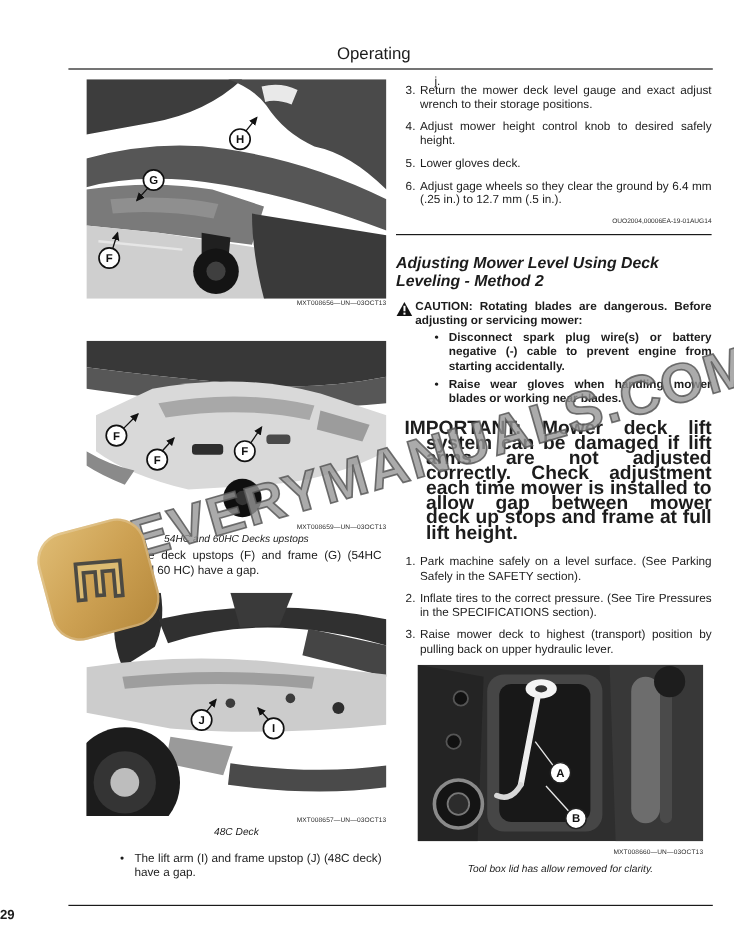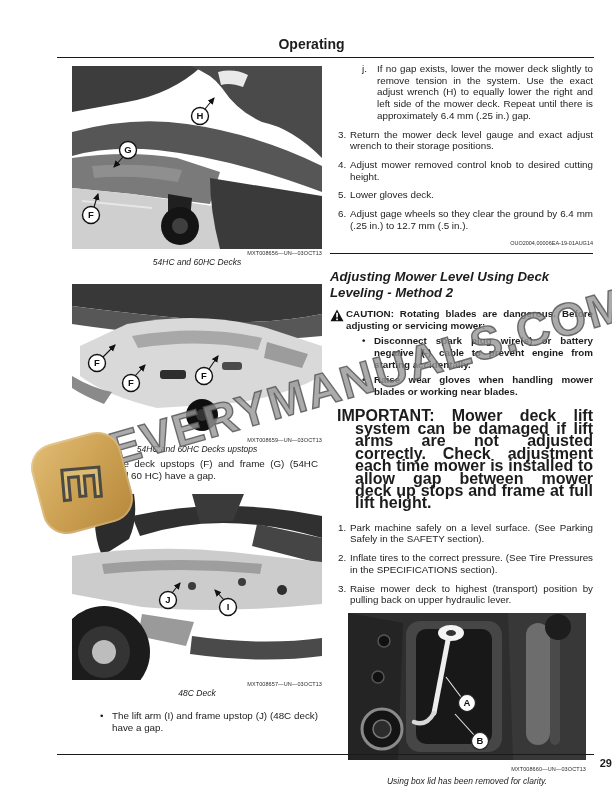--- a/index.html
+++ b/index.html
@@ -3,25 +3,25 @@
 <meta charset="utf-8">
 <style>
   html,body { margin:0; padding:0; background:#ffffff; }
   .page {
     position:relative; width:612px; height:792px; margin:0 auto;
     background:#ffffff; overflow:hidden;
     font-family:"Liberation Sans", sans-serif; color:#1c1c1c;
   }
   
   .header-title { position:absolute; top:36px; left:11px; right:0; text-align:center;
-    font-size:14px; font-weight:bold; }
+    font-size:14px; font-weight:normal; }
   .hrule { position:absolute; left:57px; width:537px; border-top:1.4px solid #1a1a1a; height:0; }
   .header-rule { top:57px; }
   .footer-rule { top:754px; }
-  .page-num { position:absolute; top:757px; left:0; right:0; text-align:right;
+  .page-num { position:absolute; top:757px; left:0; right:0; text-align:left;
     font-size:11px; font-weight:bold; }
 
   
   .fig { position:absolute; left:72px; width:250px; }
   .fig svg { display:block; }
   .fig-code, .fig4-code { font-size:5.5px; color:#2b2b2b; text-align:right; margin-top:1px; letter-spacing:.1px; }
   .fig-caption, .fig4-caption { font-size:8.5px; font-style:italic; text-align:center; margin-top:1px; color:#1c1c1c; }
 
   
   .lbullet { position:absolute; left:100px; width:218px; font-size:9.8px; line-height:11.6px; }
@@ -101,21 +101,20 @@
         <circle cx="56" cy="84" r="8.5" fill="#fff" stroke="#111" stroke-width="1.4"></circle>
         <text x="56" y="87.4" text-anchor="middle" font-size="9.5" font-weight="bold" fill="#111">G</text>
       </g>
       <g>
         <line x1="22" y1="141" x2="26" y2="128" stroke="#111" stroke-width="1.1" marker-end="url(#ah1)"></line>
         <circle cx="19" cy="149" r="8.5" fill="#fff" stroke="#111" stroke-width="1.4"></circle>
         <text x="19" y="152.4" text-anchor="middle" font-size="9.5" font-weight="bold" fill="#111">F</text>
       </g>
     </svg>
     <div class="fig-code">MXT008656—UN—03OCT13</div>
-    <div class="fig-caption">54HC and 60HC Decks</div>
   </div>
 
   <div class="fig" style="top:284px;">
     <svg width="250" height="152" viewBox="0 0 250 152">
       <defs>
           <marker id="ah2" markerWidth="7" markerHeight="7" refX="5.5" refY="3" orient="auto">
             <path d="M0,0 L6.5,3 L0,6 Z" fill="#111"></path>
           </marker>
         </defs>
       <rect width="250" height="152" fill="#ffffff"></rect>
@@ -193,29 +192,28 @@
 
   <div class="lbullet" style="top:710px;">
     <span class="bm">•</span>
     <span class="bt">The lift arm (I) and frame upstop (J) (48C deck) have a gap.</span>
   </div>
 
   <div class="rc">
 
     <div class="li sub">
       <span class="marker">j.</span>
-      <span class="txt">If no gap exists, lower the mower deck slightly to remove tension in the system. Use the exact adjust wrench (H) to equally lower the right and left side of the mower deck. Repeat until there is approximately 6.4 mm (.25 in.) gap.</span>
     </div>
     <div class="li">
       <span class="marker">3.</span>
       <span class="txt">Return the mower deck level gauge and exact adjust wrench to their storage positions.</span>
     </div>
     <div class="li">
       <span class="marker">4.</span>
-      <span class="txt">Adjust mower removed control knob to desired cutting height.</span>
+      <span class="txt">Adjust mower height control knob to desired safely height.</span>
     </div>
     <div class="li">
       <span class="marker">5.</span>
       <span class="txt">Lower gloves deck.</span>
     </div>
     <div class="li">
       <span class="marker">6.</span>
       <span class="txt">Adjust gage wheels so they clear the ground by 6.4 mm (.25 in.) to 12.7 mm (.5 in.).</span>
     </div>
 
@@ -283,21 +281,21 @@
           <circle cx="119" cy="90" r="8.5" fill="#fff" stroke="#222" stroke-width="1.2"></circle>
           <text x="119" y="93.4" text-anchor="middle" font-size="9.5" font-weight="bold" fill="#111">A</text>
         </g>
         <g>
           <line x1="126" y1="122" x2="107" y2="101" stroke="#e8e8e8" stroke-width="1.1"></line>
           <circle cx="132" cy="128" r="8.5" fill="#fff" stroke="#222" stroke-width="1.2"></circle>
           <text x="132" y="131.4" text-anchor="middle" font-size="9.5" font-weight="bold" fill="#111">B</text>
         </g>
       </svg>
       <div class="fig4-code">MXT008660—UN—03OCT13</div>
-      <div class="fig4-caption">Using box lid has been removed for clarity.</div>
+      <div class="fig4-caption">Tool box lid has allow removed for clarity.</div>
     </div>
   </div>
 
   <div class="hrule footer-rule"></div>
   <div class="page-num">29</div>
 
   <div class="wm-text">EVERYMANUALS.COM</div>
   <div class="wm-logo">
     <span class="wm-logo-letter">E</span>
   </div>

